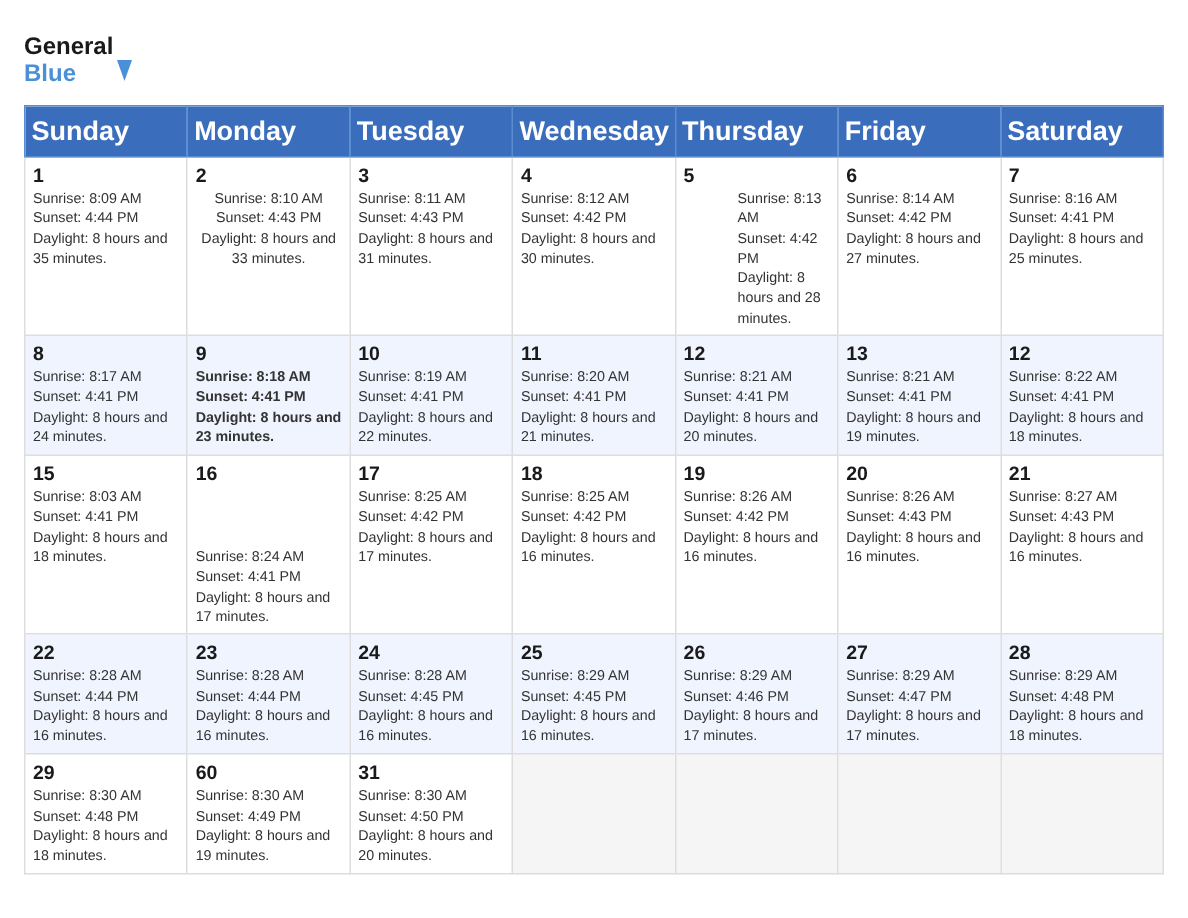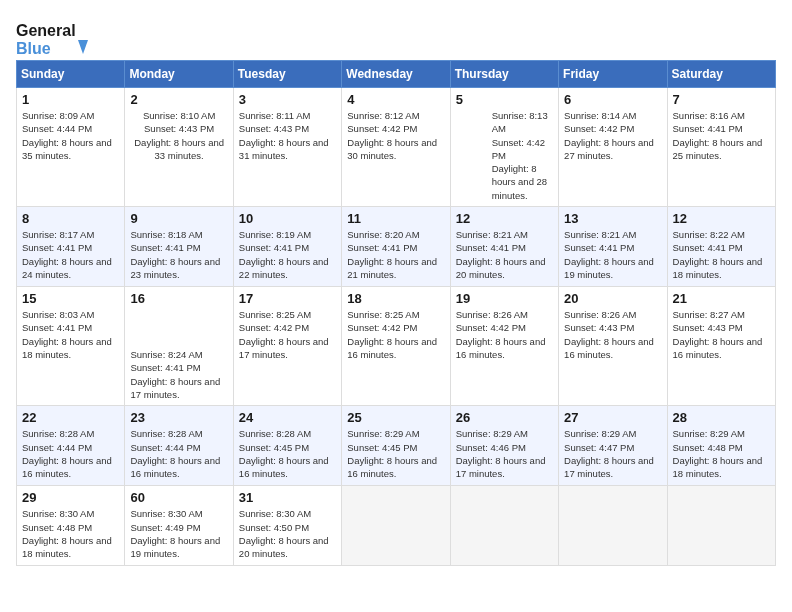--- a/index.html
+++ b/index.html
@@ -7,20 +7,21 @@
       font-family: Arial, sans-serif;
       background: #fff;
       width: 792px;
       min-height: 612px;
       padding: 16px;
     }
     .header-area {
       display: flex;
       justify-content: space-between;
       align-items: flex-end;
+      margin-bottom: 10px;
     }
     .logo {
       display: flex;
       align-items: center;
       gap: 4px;
     }
     .title-area {
       text-align: right;
     }
     .month-title {
@@ -33,21 +34,21 @@
       color: #555;
     }
     table {
       width: 100%;
       border-collapse: collapse;
       table-layout: fixed;
     }
     th {
       background-color: #3a6dbc;
       color: #fff;
-      font-size: 12px;
+      font-size: 18px;
       font-weight: bold;
       padding: 6px 4px;
       text-align: left;
       border: 1px solid #5a8dd0;
     }
     td {
       vertical-align: top;
       border: 1px solid #ddd;
       padding: 4px 5px;
       font-size: 10px;
@@ -150,21 +151,21 @@
       </tr>
       <tr>
         <td>
           <span class="day-num">8</span>
           <div class="cell-text" style="white-space: pre-line;">Sunrise: 8:17 AM
 Sunset: 4:41 PM
 Daylight: 8 hours and 24 minutes.</div>
         </td>
         <td>
           <span class="day-num">9</span>
-          <div class="cell-text" style="white-space: pre-line;">Sunrise: 8:18 AM
+          <div class="cell-text" style="white-space: pre-line; font-weight: bold;">Sunrise: 8:18 AM
 Sunset: 4:41 PM
 Daylight: 8 hours and 23 minutes.</div>
         </td>
         <td>
           <span class="day-num">10</span>
           <div class="cell-text" style="white-space: pre-line;">Sunrise: 8:19 AM
 Sunset: 4:41 PM
 Daylight: 8 hours and 22 minutes.</div>
         </td>
         <td>

